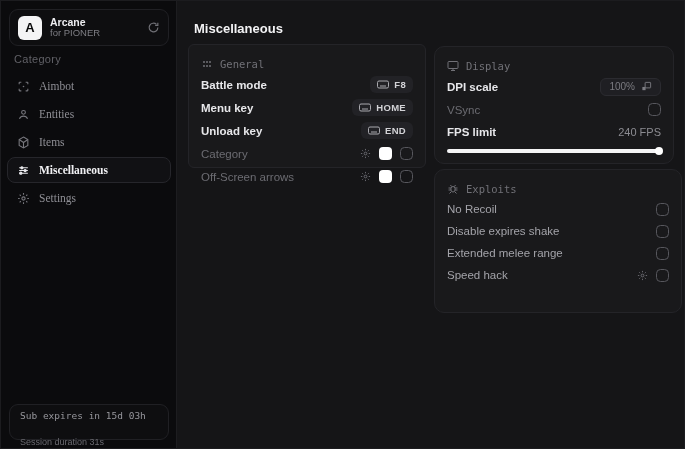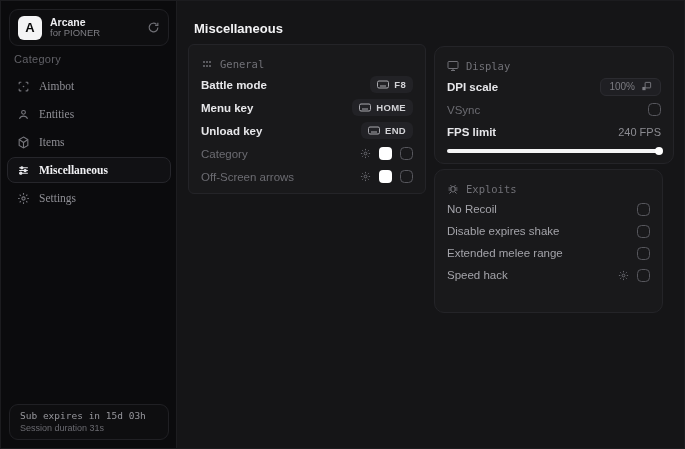--- a/index.html
+++ b/index.html
@@ -36,31 +36,31 @@
   .nav-item {
     display:flex; align-items:center; gap:9px; height:26px; padding:0 9px;
     margin-bottom:2px; border:1px solid transparent; border-radius:8px;
     color:#8f8f95; font-size:11.5px; cursor:default;font-family:Liberation Serif, serif;
   }
   .nav-item .ico { color:#77777d; }
   .nav-item.selected { color:#f0f0f3; background:#111114; border-color:#26262b; font-weight:bold; }
   .nav-item.selected .ico { color:#e8e8ec; }
   #side-footer { bottom:8px; top:auto; height:36px; padding:5px 10px; }
   .foot-line1 { font-family:"DejaVu Sans Mono", monospace; font-size:9.5px; color:#96969c; }
-  .foot-line2 { font-size:9px; color:#6a6a70; margin-top:2px; }
+  .foot-line2 { font-size:9px; color:#6a6a70; margin-top:16px; }
   
   #main { position:absolute; left:177px; top:0; right:0; bottom:0; background:#151517; }
   .page-title { position:absolute; left:16px; top:20px; font-size:13px; font-weight:bold; color:#f3f3f5; }
   .card {
     position:absolute; background:#19191b; border:1px solid #242428; border-radius:10px;
     padding:10px 12px;
   }
-  #card-general { left:10px; top:43px; width:238px; height:150px;border-radius:6px; }
+  #card-general { left:10px; top:43px; width:238px; height:124px;border-radius:6px; }
   #card-display { left:256px; top:45px; width:240px; height:118px; }
-  #card-exploits { left:256px; top:168px; width:229px; height:144px; }
+  #card-exploits { left:256px; top:168px; width:248px; height:144px; }
   .card-head {
     display:flex; align-items:center; gap:7px; height:18px;
     font-family:"DejaVu Sans Mono", monospace; font-size:10.5px; color:#717177;
   }
   .card-head .ico { color:#717177; }
   .row { display:flex; align-items:center; justify-content:space-between; height:23px; }
   .row-sm { height:22px; }
   .lbl { font-size:11.5px; }
   .lbl.bright { color:#e7e7ea; font-weight:bold; }
   .lbl.mid { color:#a3a3a9; }

